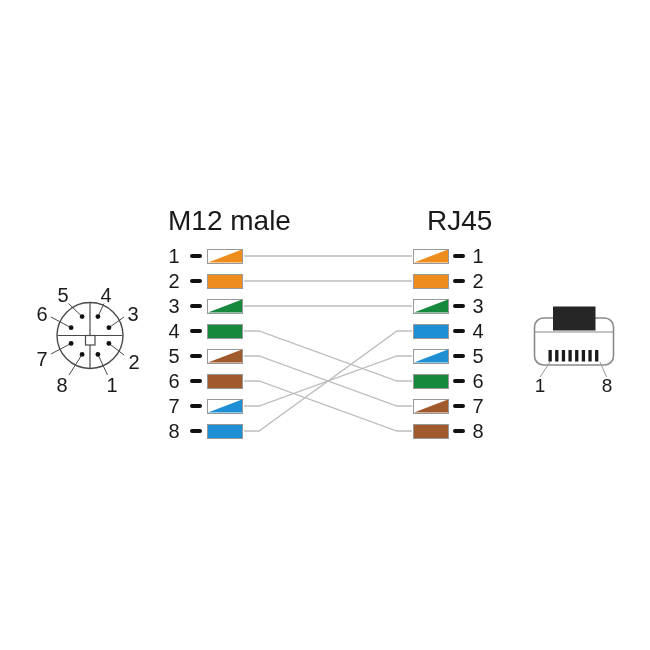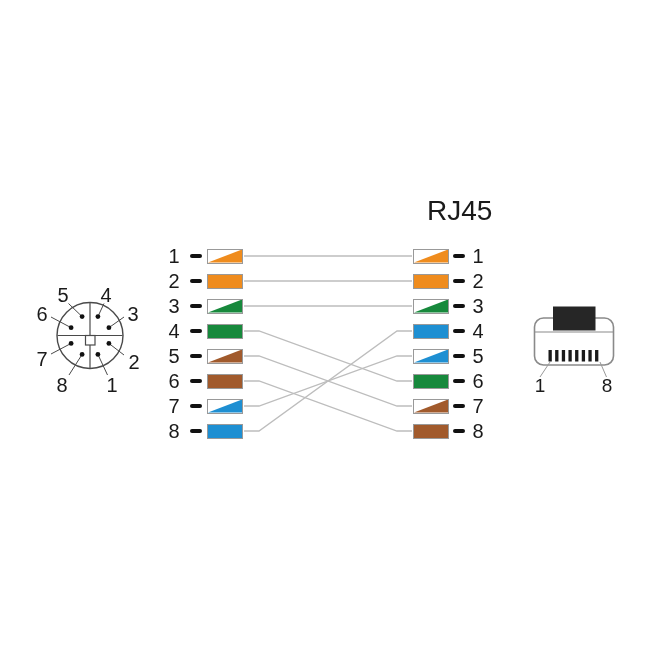--- a/index.html
+++ b/index.html
@@ -2,21 +2,21 @@
 <html><head>
 <meta charset="utf-8">
 <style>
   html,body{margin:0;padding:0;background:#fff;}
   #canvas{
     position:relative;width:650px;height:650px;background:#ffffff;overflow:hidden;
     font-family:"Liberation Sans","DejaVu Sans",sans-serif;color:#1a1a1a;
   }
   .hdr{position:absolute;font-size:28px;letter-spacing:0px;white-space:nowrap;}
   #hdr-left{left:168px;top:205px;}
-  #hdr-right{left:427px;top:195px;text-align:right;}
+  #hdr-right{left:427px;top:205px;text-align:right;}
   #diagram-svg{position:absolute;left:0;top:0;}
   #rows-layer{position:absolute;left:0;top:0;width:650px;height:650px;}
   .pin-num{
     position:absolute;width:28px;font-size:20px;line-height:25px;text-align:center;
     color:#1a1a1a;
   }
   .pin-dash{
     position:absolute;width:12px;height:4px;background:#111;border-radius:2px;
   }
   .swatch{
@@ -28,20 +28,21 @@
     clip-path:polygon(0 100%,100% 100%,100% 0);
   }
   .swatch .solid{position:absolute;left:0;top:0;right:0;bottom:0;display:block;}
   svg text{font-family:"Liberation Sans","DejaVu Sans",sans-serif;fill:#1a1a1a;}
 </style>
 </head>
 <body>
 
 <div id="canvas">
 
+  <div id="hdr-left" class="hdr">M12 male</div>
   <div id="hdr-right" class="hdr">RJ45</div>
 
   <svg id="diagram-svg" width="650" height="650" viewBox="0 0 650 650">
 
     <g id="connections-group" fill="none" stroke="#BDBDBD" stroke-width="1.3">
         <path d="M 244 256 L 259 256 L 397 256 L 412 256"></path>
         <path d="M 244 281 L 259 281 L 397 281 L 412 281"></path>
         <path d="M 244 306 L 259 306 L 397 306 L 412 306"></path>
         <path d="M 244 331 L 259 331 L 397 381 L 412 381"></path>
         <path d="M 244 356 L 259 356 L 397 406 L 412 406"></path>

